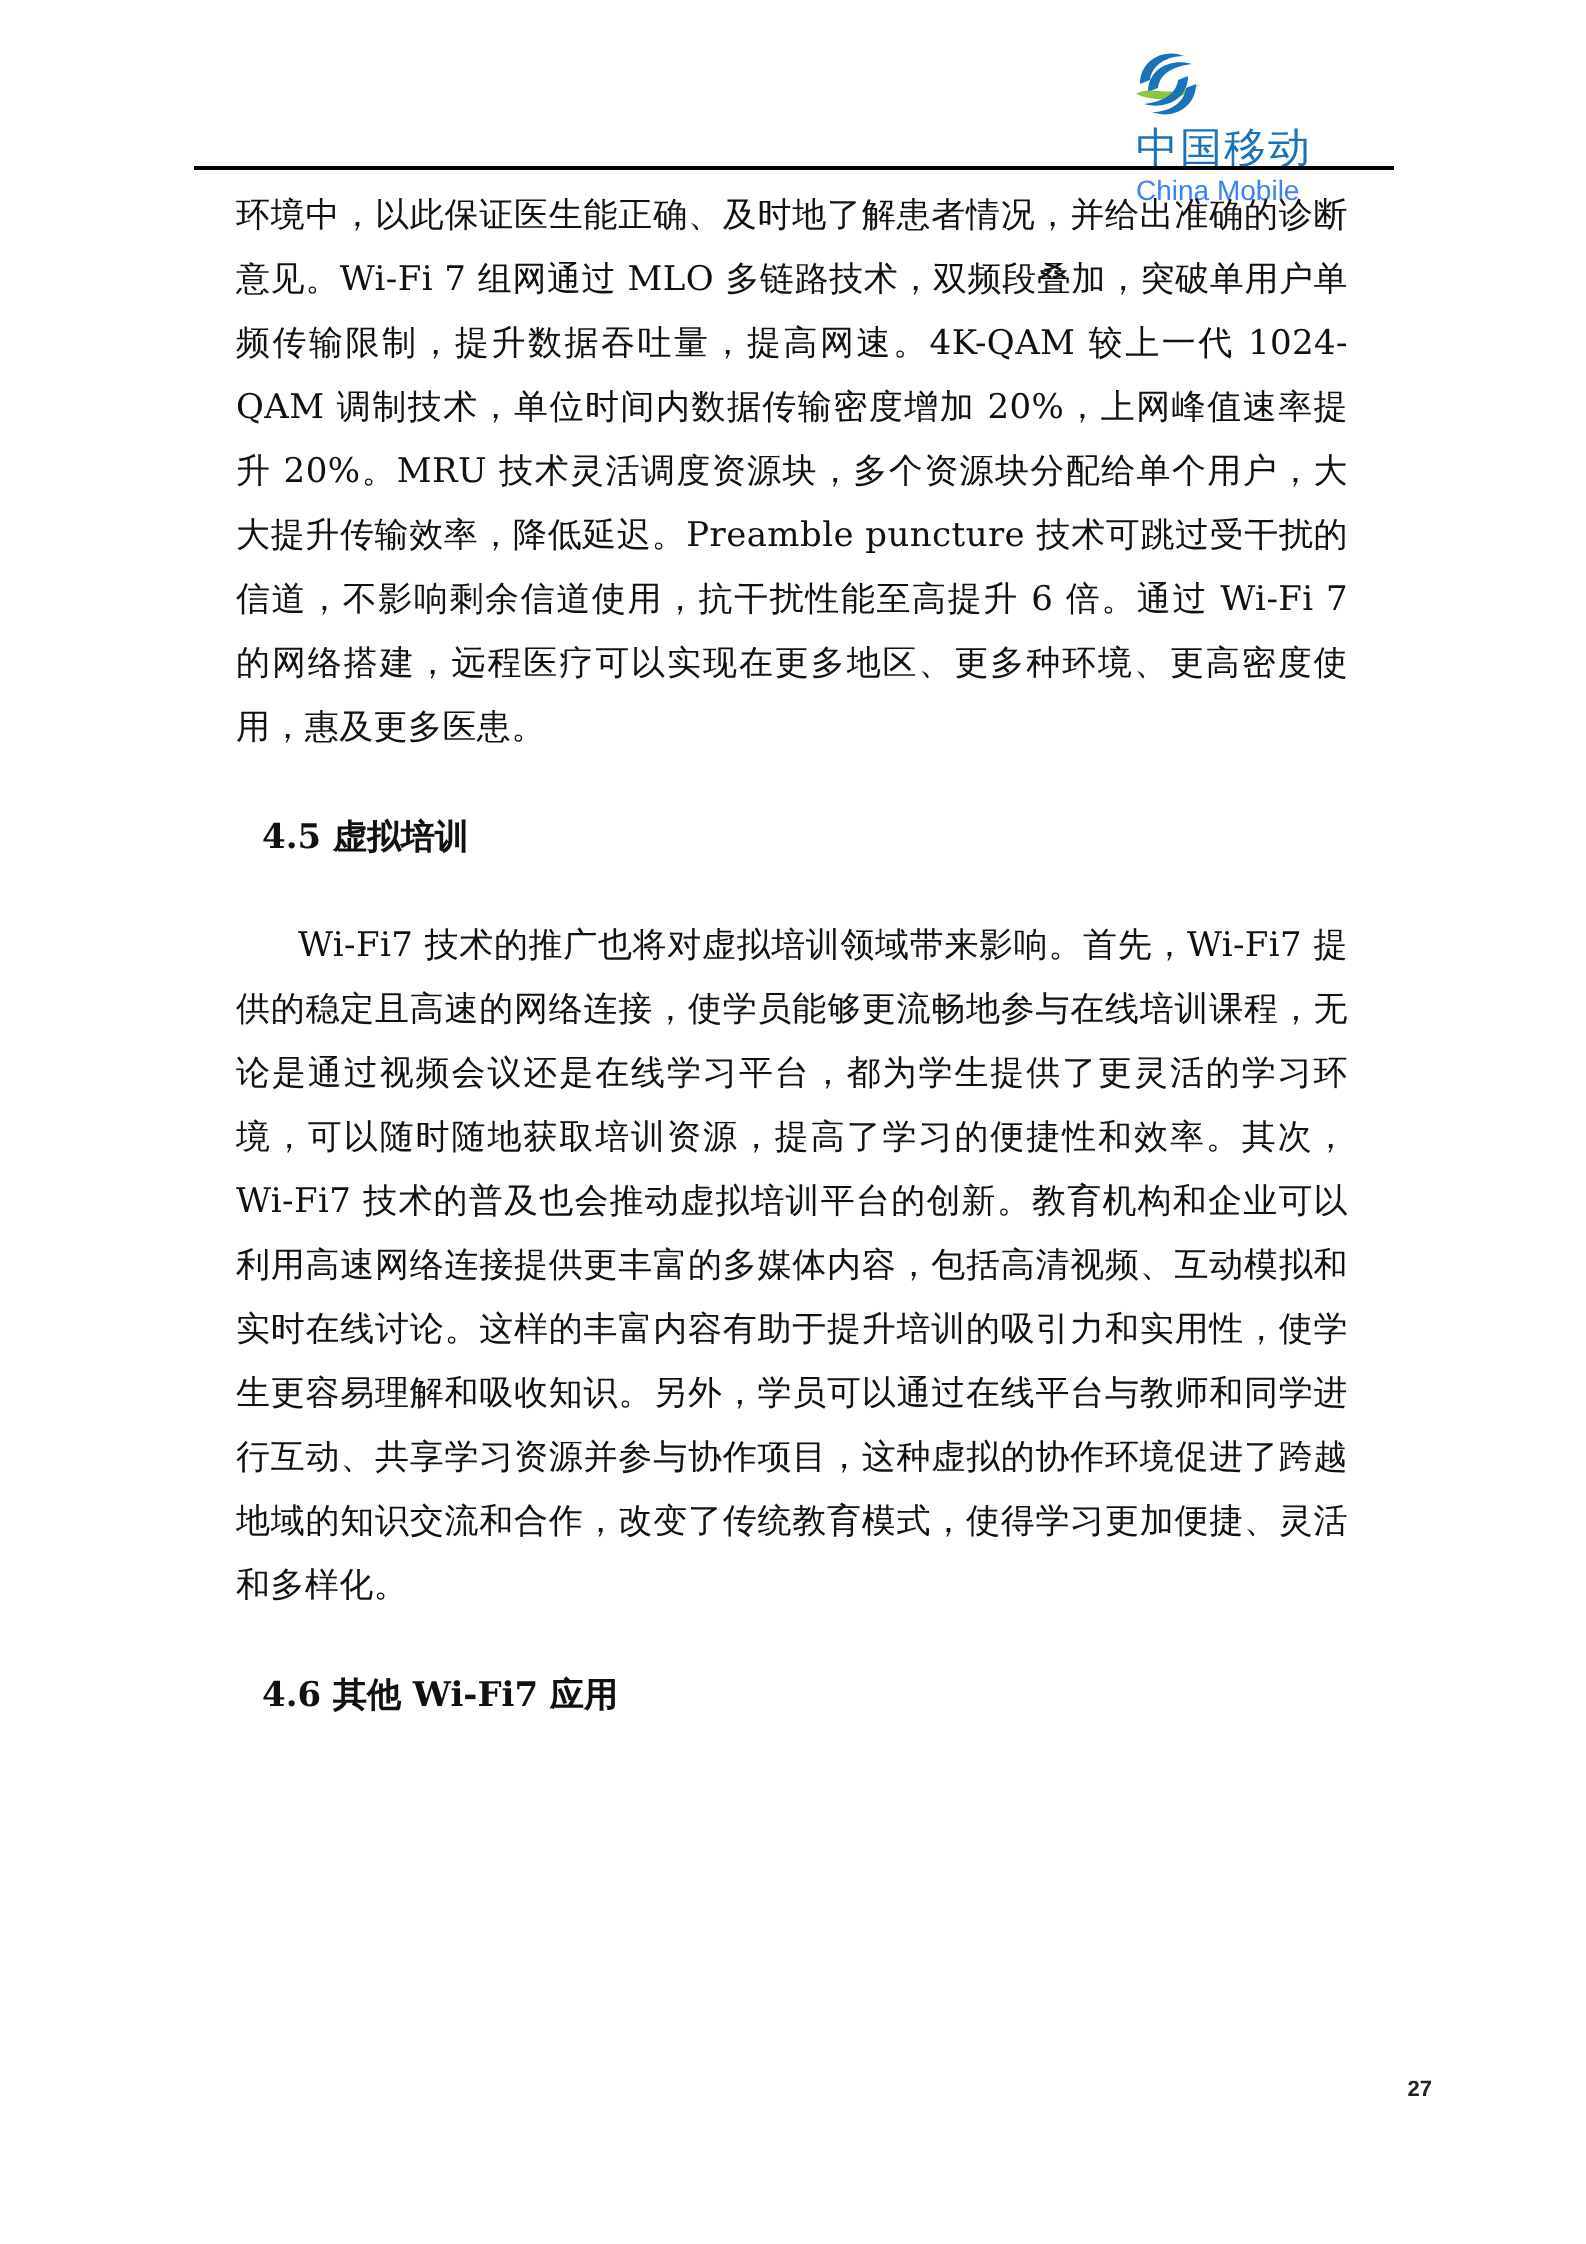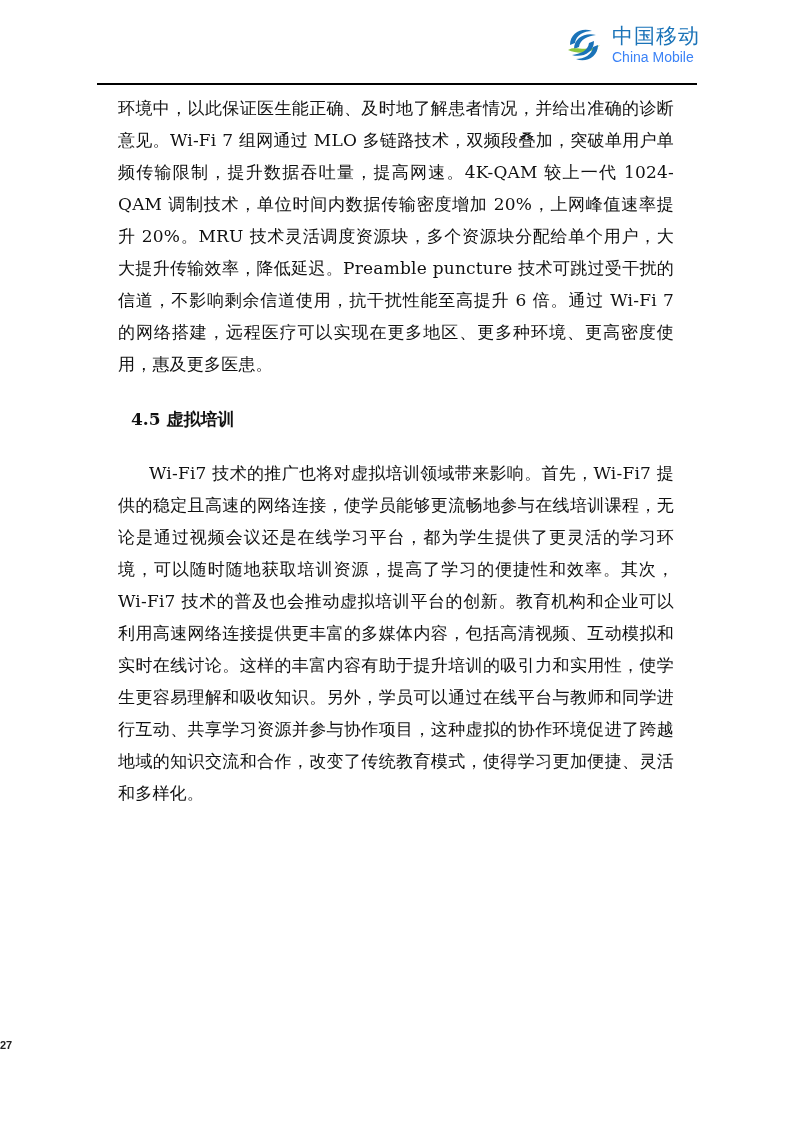--- a/index.html
+++ b/index.html
@@ -1,31 +1,31 @@
 <!DOCTYPE html>
 <html><head>
 <meta charset="utf-8">
 <style>
   html, body { margin:0; padding:0; background:#ffffff; }
   body { width:793px; height:1122px; position:relative; overflow:hidden;
          font-family:"DejaVu Serif", "Liberation Serif", serif; color:#111; }
   .header { position:absolute; left:0; top:0; width:793px; height:90px; }
-  .logo { position:absolute; left:562px; top:20px; width:140px; height:50px; display:flex; align-items:center; }
+  .logo { position:absolute; left:562px; top:20px; width:140px; height:50px; display:flex; align-items:flex-start;flex-direction:column; }
   .logo svg { width:44px; height:44px; flex:none; }
   .logo-text { margin-left:6px; display:flex; flex-direction:column; line-height:1; }
   .logo-cn { font-family:"DejaVu Sans", sans-serif; color:#1a73b8; font-size:21px; letter-spacing:1px; }
   .logo-en { font-family:"Liberation Sans", sans-serif; color:#3b82f6; font-size:14px; margin-top:3px; }
   .rule { position:absolute; left:97px; top:83px; width:600px; height:2px; background:#000; }
   .content { position:absolute; left:118px; top:92px; width:556px; }
   .para { margin:0; font-size:17px; line-height:32px; text-align:justify; text-align-last:left; letter-spacing:0.2px; }
   .para.indent { text-indent:31px;margin-top:13px; }
   .heading { margin:13px; font-size:17px; font-weight:bold; line-height:32px; font-family:"DejaVu Serif", serif; }
   .h45 { margin-top:23px; margin-bottom:22px; }
   .h46 { margin-top:23px; margin-bottom:22px; }
-  .pagenum { position:absolute; left:0; width:716px; top:1039px; text-align:left;
+  .pagenum { position:absolute; left:0; width:716px; top:1039px; text-align:right;
              font-family:"Liberation Sans", sans-serif; font-size:11px; font-weight:bold; color:#222; }
 </style>
 </head>
 <body>
 
 <div class="header">
   <div class="logo">
     <svg viewBox="0 0 44 44">
       <path d="M8 22 C8 10 20 4 30 8 C22 8 14 12 13 20 Z" fill="#1a73b8"></path>
       <path d="M12 26 C12 14 24 9 34 12 C26 13 18 16 17 24 Z" fill="#1a73b8"></path>
@@ -40,15 +40,16 @@
   </div>
   <div class="rule"></div>
 </div>
 
 <div class="content">
   <p class="para">环境中，以此保证医生能正确、及时地了解患者情况，并给出准确的诊断意见。Wi-Fi 7 组网通过 MLO 多链路技术，双频段叠加，突破单用户单频传输限制，提升数据吞吐量，提高网速。4K-QAM 较上一代 1024-QAM 调制技术，单位时间内数据传输密度增加 20%，上网峰值速率提升 20%。MRU 技术灵活调度资源块，多个资源块分配给单个用户，大大提升传输效率，降低延迟。Preamble puncture 技术可跳过受干扰的信道，不影响剩余信道使用，抗干扰性能至高提升 6 倍。通过 Wi-Fi 7 的网络搭建，远程医疗可以实现在更多地区、更多种环境、更高密度使用，惠及更多医患。</p>
 
   <h2 class="heading h45">4.5 虚拟培训</h2>
   <p class="para indent">Wi-Fi7 技术的推广也将对虚拟培训领域带来影响。首先，Wi-Fi7 提供的稳定且高速的网络连接，使学员能够更流畅地参与在线培训课程，无论是通过视频会议还是在线学习平台，都为学生提供了更灵活的学习环境，可以随时随地获取培训资源，提高了学习的便捷性和效率。其次，Wi-Fi7 技术的普及也会推动虚拟培训平台的创新。教育机构和企业可以利用高速网络连接提供更丰富的多媒体内容，包括高清视频、互动模拟和实时在线讨论。这样的丰富内容有助于提升培训的吸引力和实用性，使学生更容易理解和吸收知识。另外，学员可以通过在线平台与教师和同学进行互动、共享学习资源并参与协作项目，这种虚拟的协作环境促进了跨越地域的知识交流和合作，改变了传统教育模式，使得学习更加便捷、灵活和多样化。</p>
 
+  <h2 class="heading h46">4.6 其他 Wi-Fi7 应用</h2>
 </div>
 
 <div class="pagenum">27</div>
 
 </body></html>

